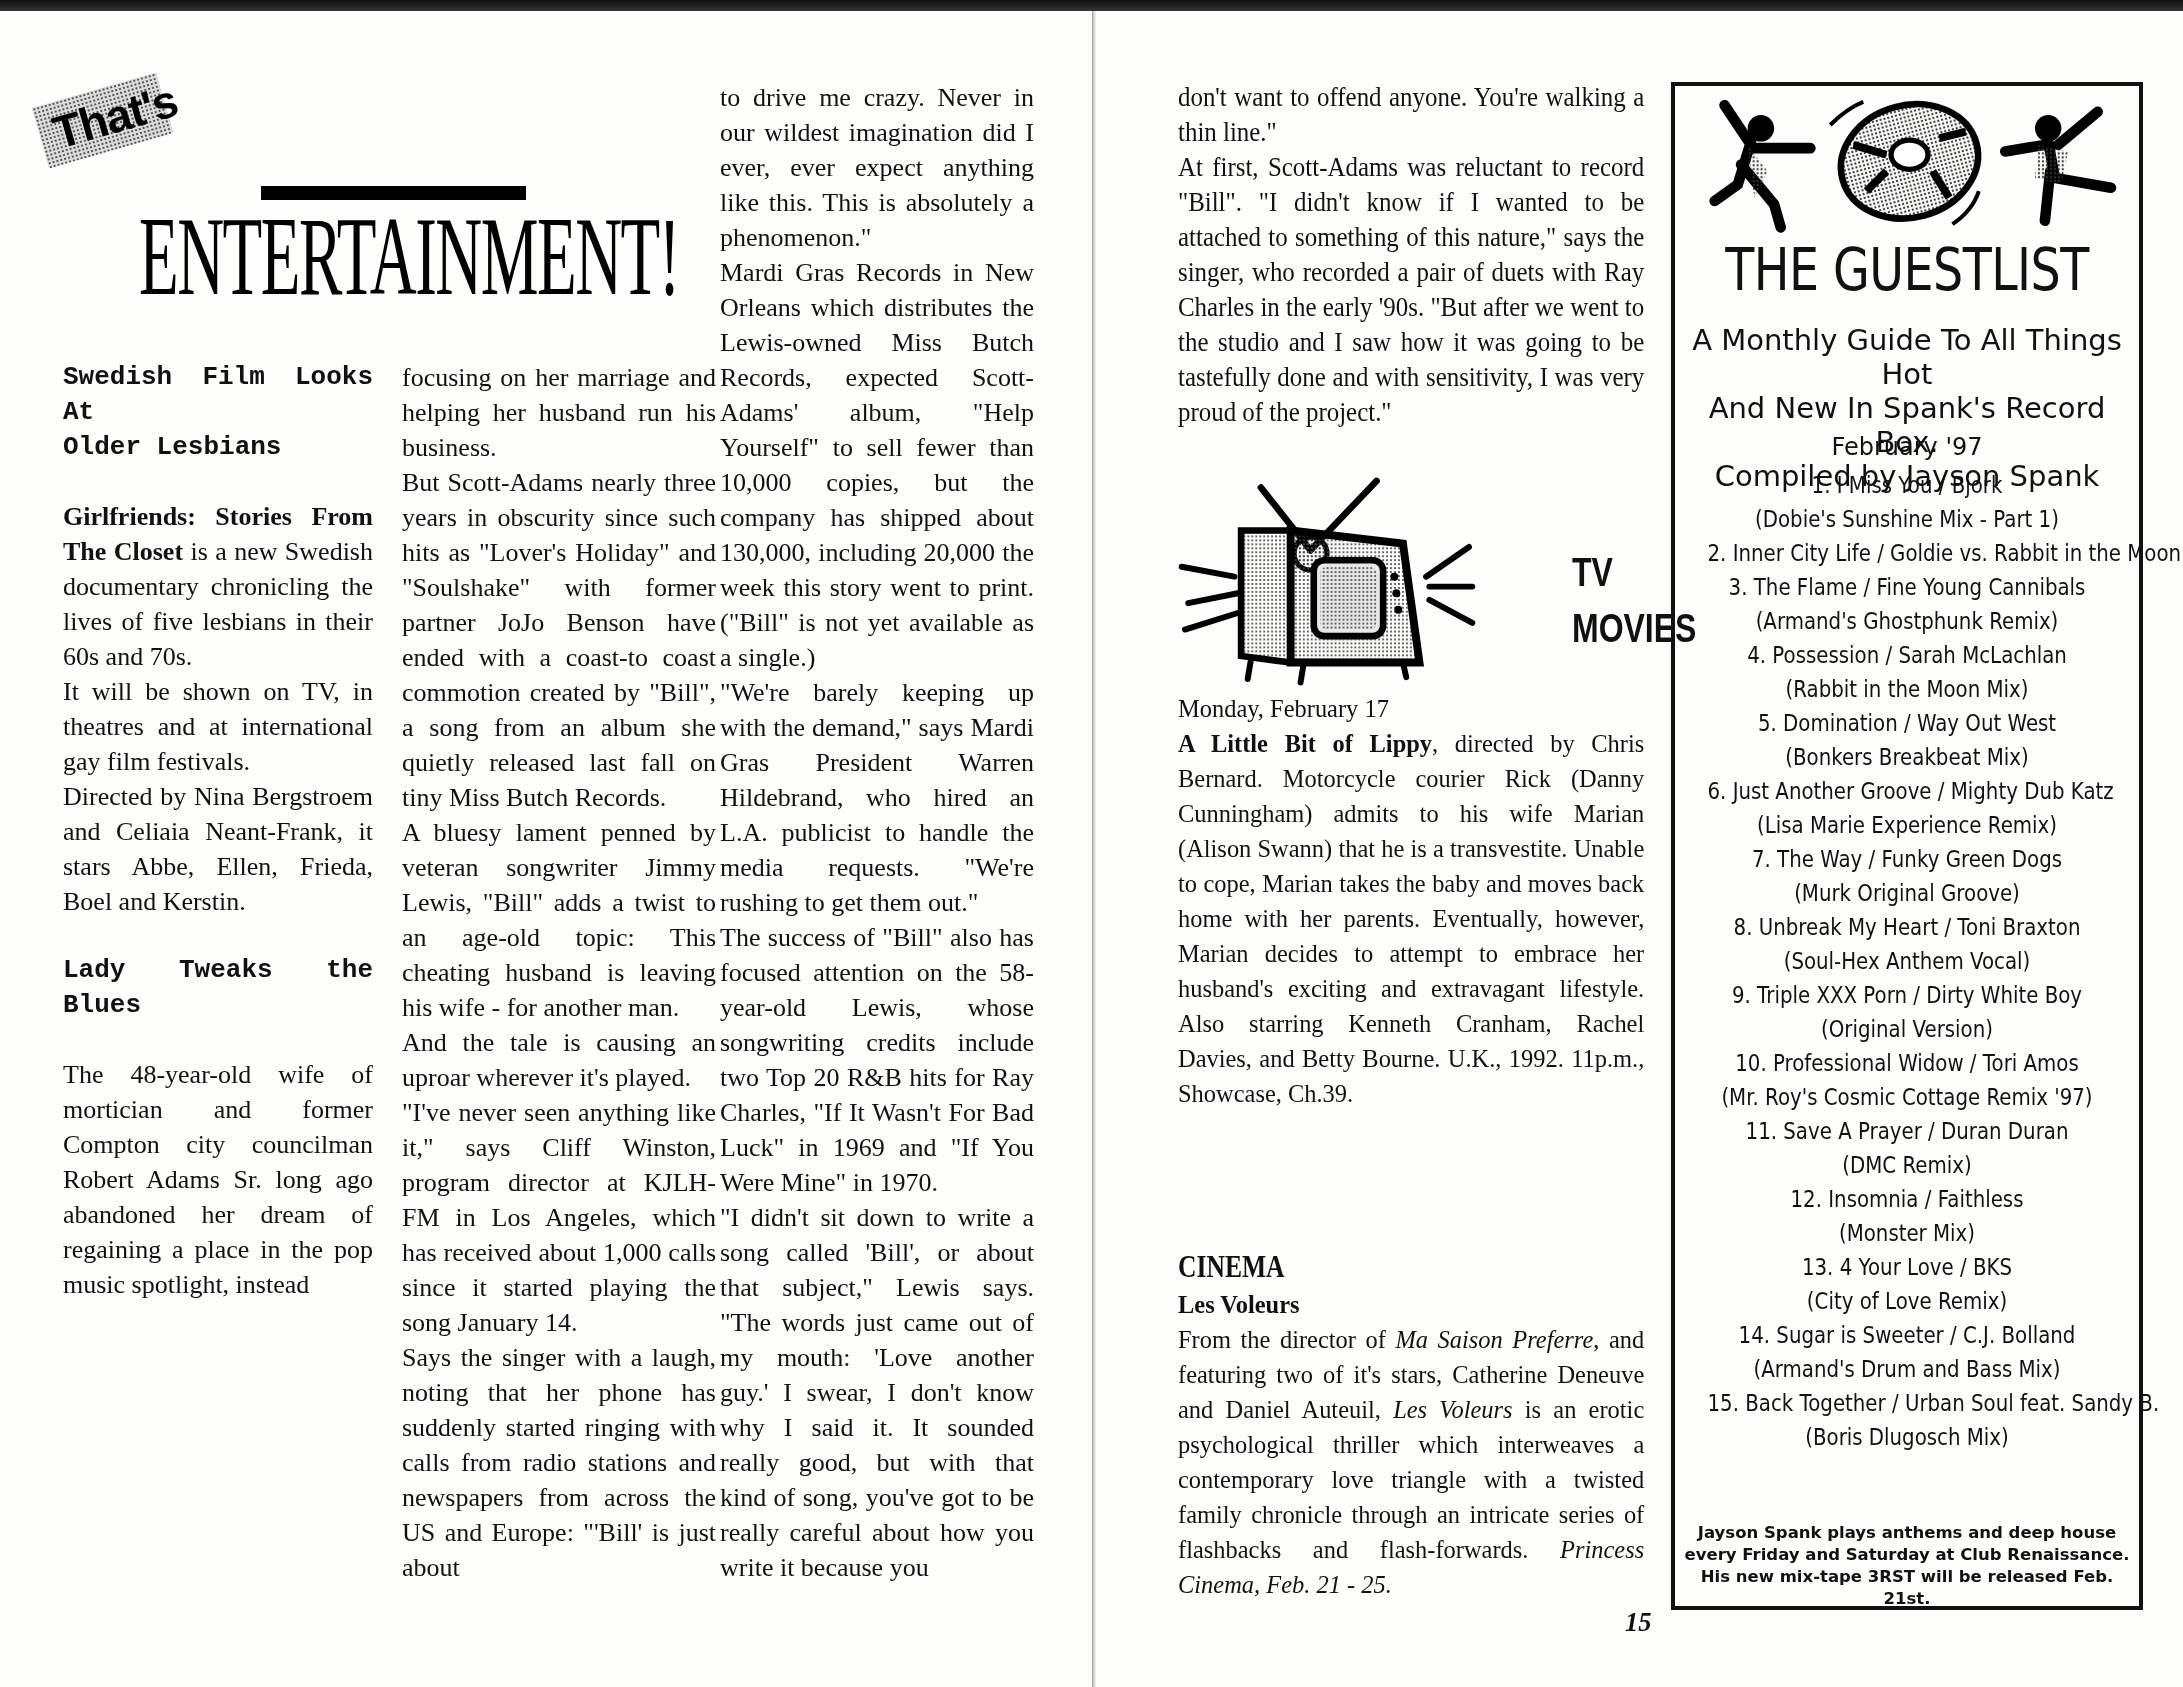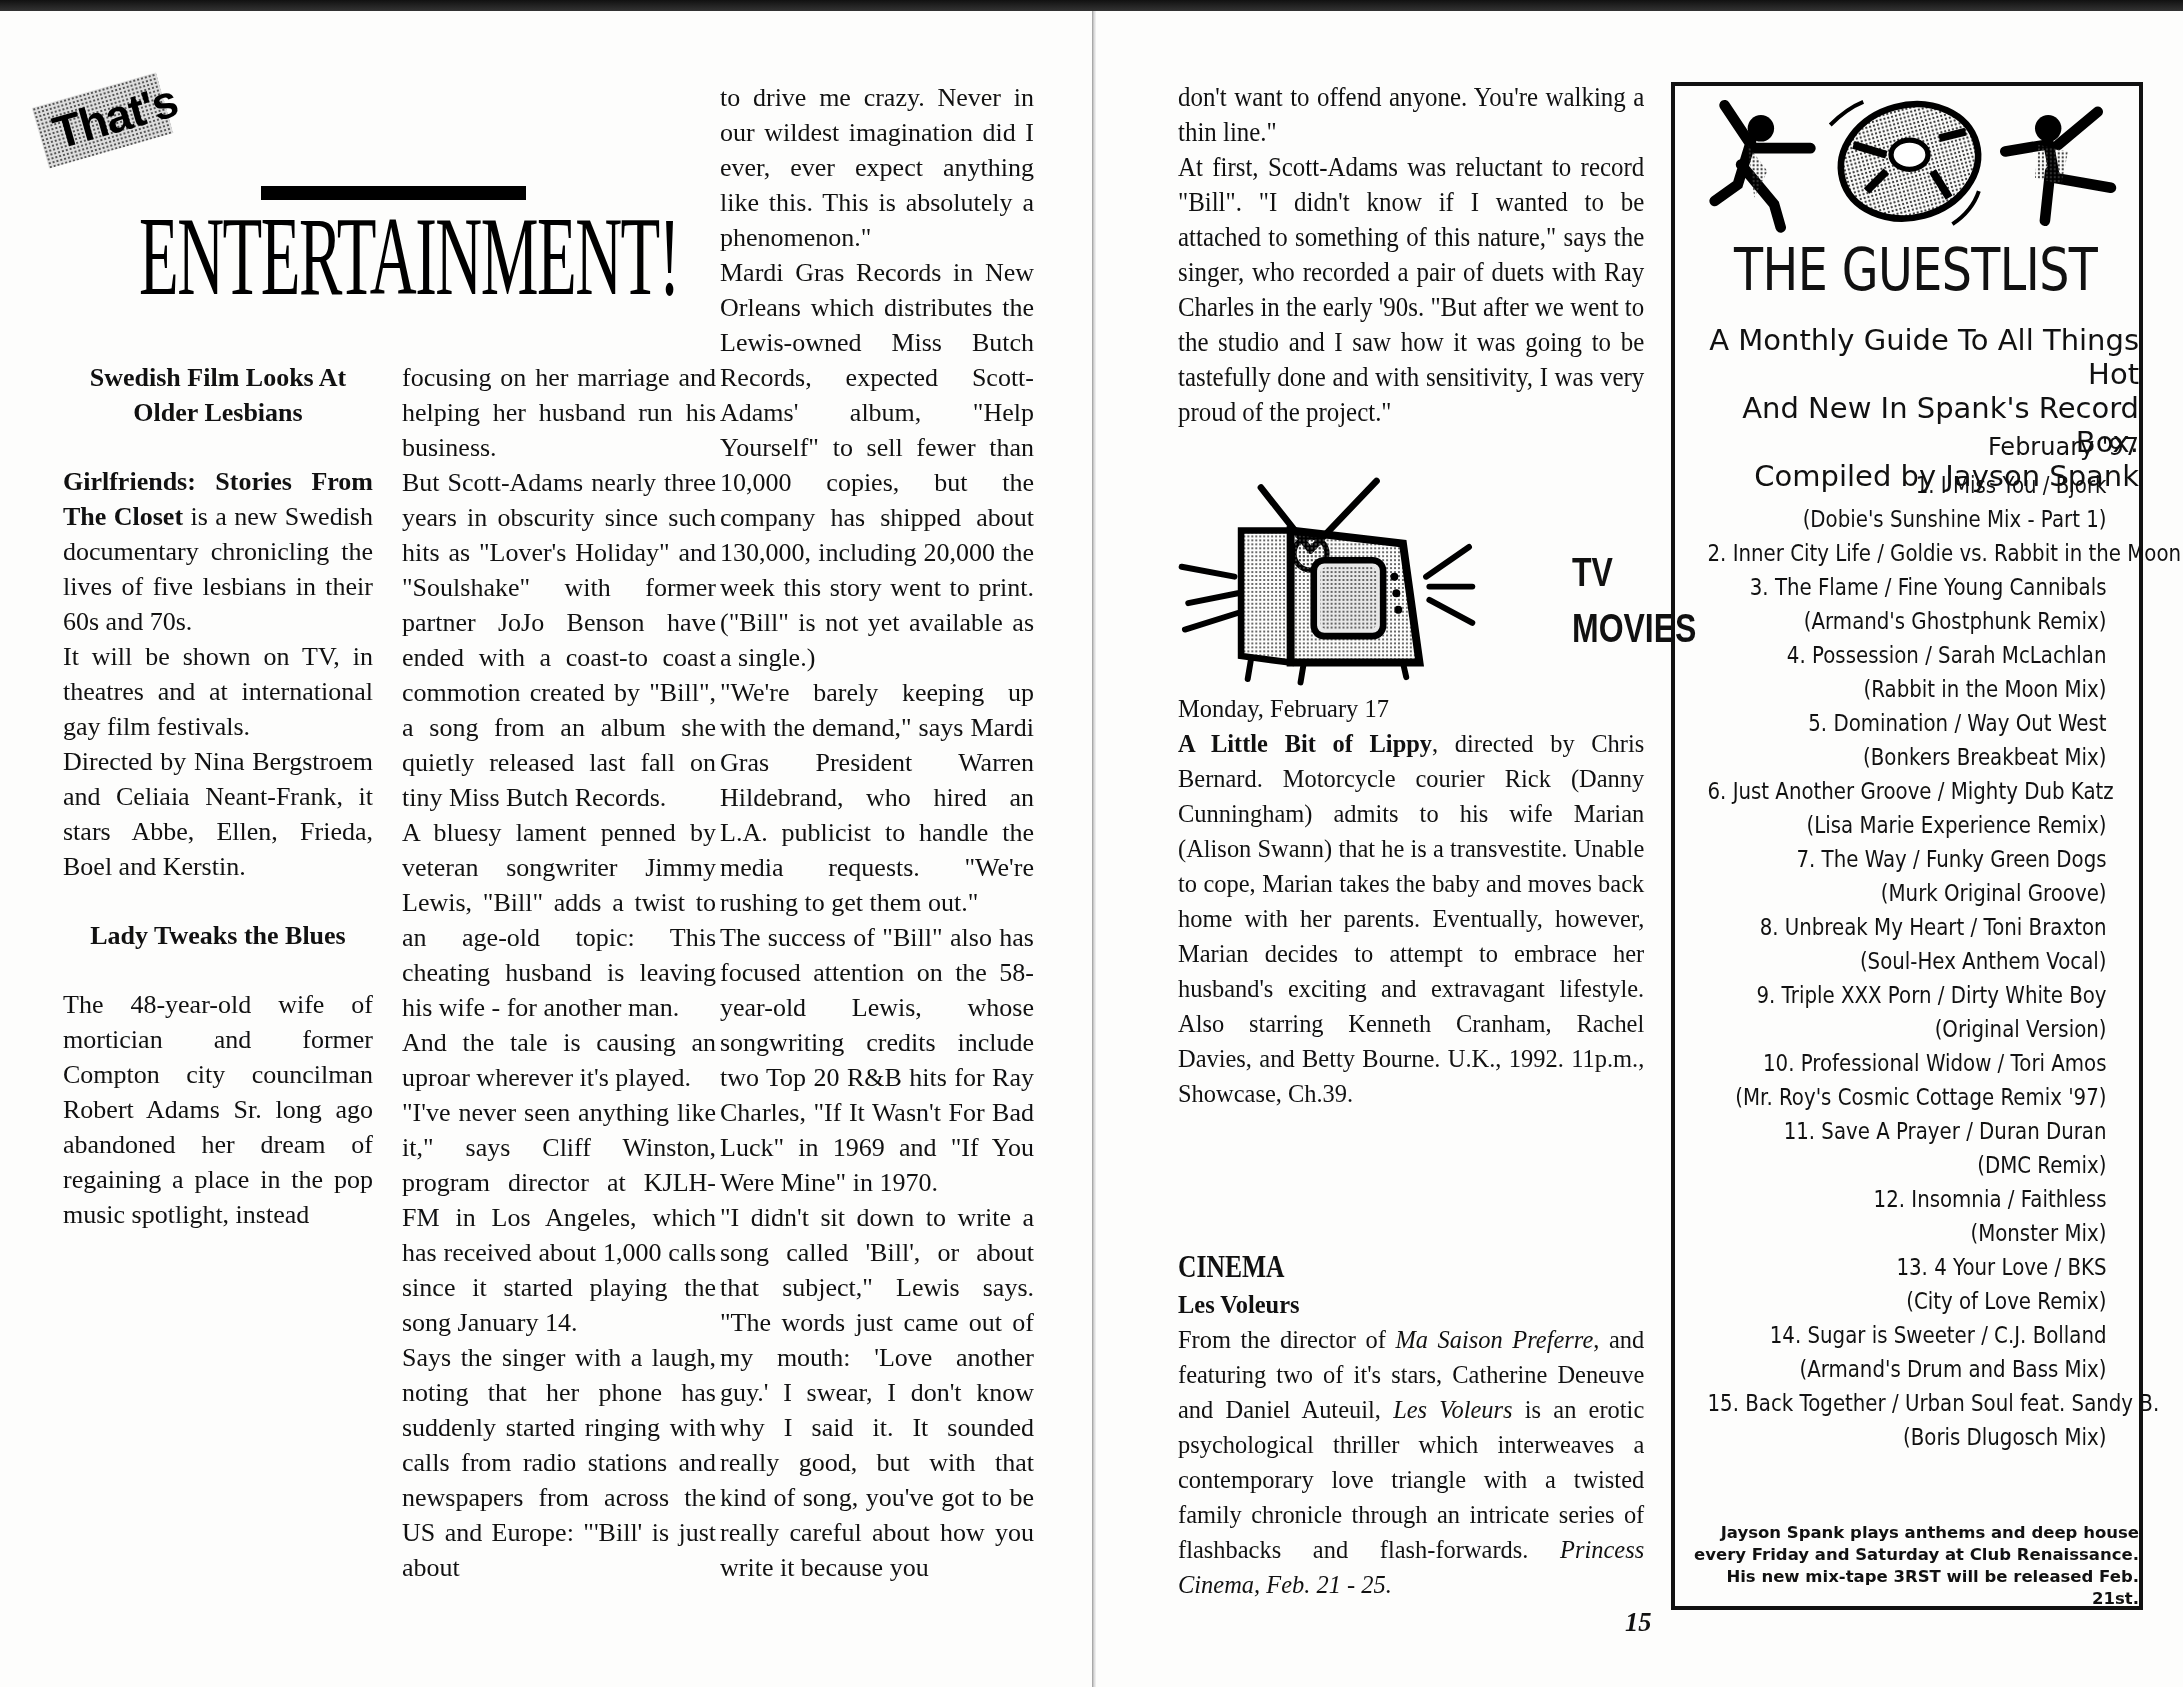--- a/index.html
+++ b/index.html
@@ -15,42 +15,42 @@
   .thats{position:absolute;left:38px;top:78px;width:129px;height:63px;transform:rotate(-16deg);
          background-image:radial-gradient(#555 35%,transparent 40%);background-size:4px 4px;background-color:#ddd;}
   .thats span{position:absolute;left:14.6px;top:5.3px;font-family:"Liberation Sans",sans-serif;font-weight:bold;
               font-size:46px;letter-spacing:-1.3px;color:#000;line-height:53px;}
   .bar{position:absolute;left:261px;top:175px;width:265px;height:14.6px;background:#000;}
   .ent{position:absolute;left:139px;top:189px;font-family:"Liberation Serif",serif;font-size:112px;
        line-height:112px;transform:scaleX(0.58);transform-origin:left top;letter-spacing:-2.6px;color:#000;white-space:nowrap;}
 
   .col{position:absolute;font-size:26px;line-height:35px;text-align:justify;}
   .col p{margin:0;}
-  .col .head{font-weight:bold;text-align:center;}
+  .col .head{font-weight:bold;font-family:Liberation Mono, monospace;}
   .col .gap{height:34px;}
   .b{font-weight:bold;}
   .i{font-style:italic;}
   .c1{left:63px;top:349px;width:310px;}
   .c2{left:402px;top:349px;width:314px;}
   .c3{left:720px;top:69px;width:314px;}
   .pnum{position:absolute;font-family:"Liberation Serif",serif;font-style:italic;font-weight:bold;font-size:26.5px;}
 
   
   .c4{left:82px;top:69px;width:466px;font-size:26.5px;line-height:35px;
       transform:scaleX(0.94);transform-origin:left top;width:496px;}
   .tvbox{position:absolute;left:79px;top:460px;width:450px;height:218px;}
   .tvlabel{position:absolute;left:397px;top:73px;font-family:"Liberation Sans",sans-serif;font-weight:bold;
            font-size:41px;line-height:56px;transform:scaleX(0.78);transform-origin:left top;}
   .c5{left:82px;top:680px;width:496px;transform:scaleX(0.94);transform-origin:left top;}
   .c6{left:82px;top:1234px;width:496px;transform:scaleX(0.94);transform-origin:left top;}
   .cinema-head{font-family:"Liberation Serif",serif;font-weight:bold;font-size:32px;line-height:42px;
                transform:scaleX(0.85);transform-origin:left top;}
 
   .guest{position:absolute;left:575px;top:71px;width:472px;height:1528px;border:4px solid #111;box-sizing:border-box;
-         font-family:"DejaVu Sans",sans-serif;text-align:right;}
+         font-family:"DejaVu Sans",sans-serif;text-align:center;}
   .guest-art{position:absolute;left:13.2px;top:6.6px;width:443px;height:142px;}
   .guest-title{position:absolute;left:0;top:151px;width:100%;font-size:58px;line-height:66px;
                transform:scaleX(0.82);letter-spacing:-0.7px;}
   .guest-sub{position:absolute;left:0;top:237px;width:100%;font-size:29px;line-height:34px;}
   .guest-date{position:absolute;left:0;top:345px;width:100%;font-size:24px;line-height:33px;}
   .tracks{position:absolute;left:0;top:382px;width:100%;font-size:23px;line-height:34px;
           transform:scaleX(0.86);transform-origin:center top;}
   .tracks div{white-space:nowrap;}
   .guest-foot{position:absolute;left:0;top:1436px;width:100%;font-size:16.5px;line-height:22px;
               font-weight:bold;}

